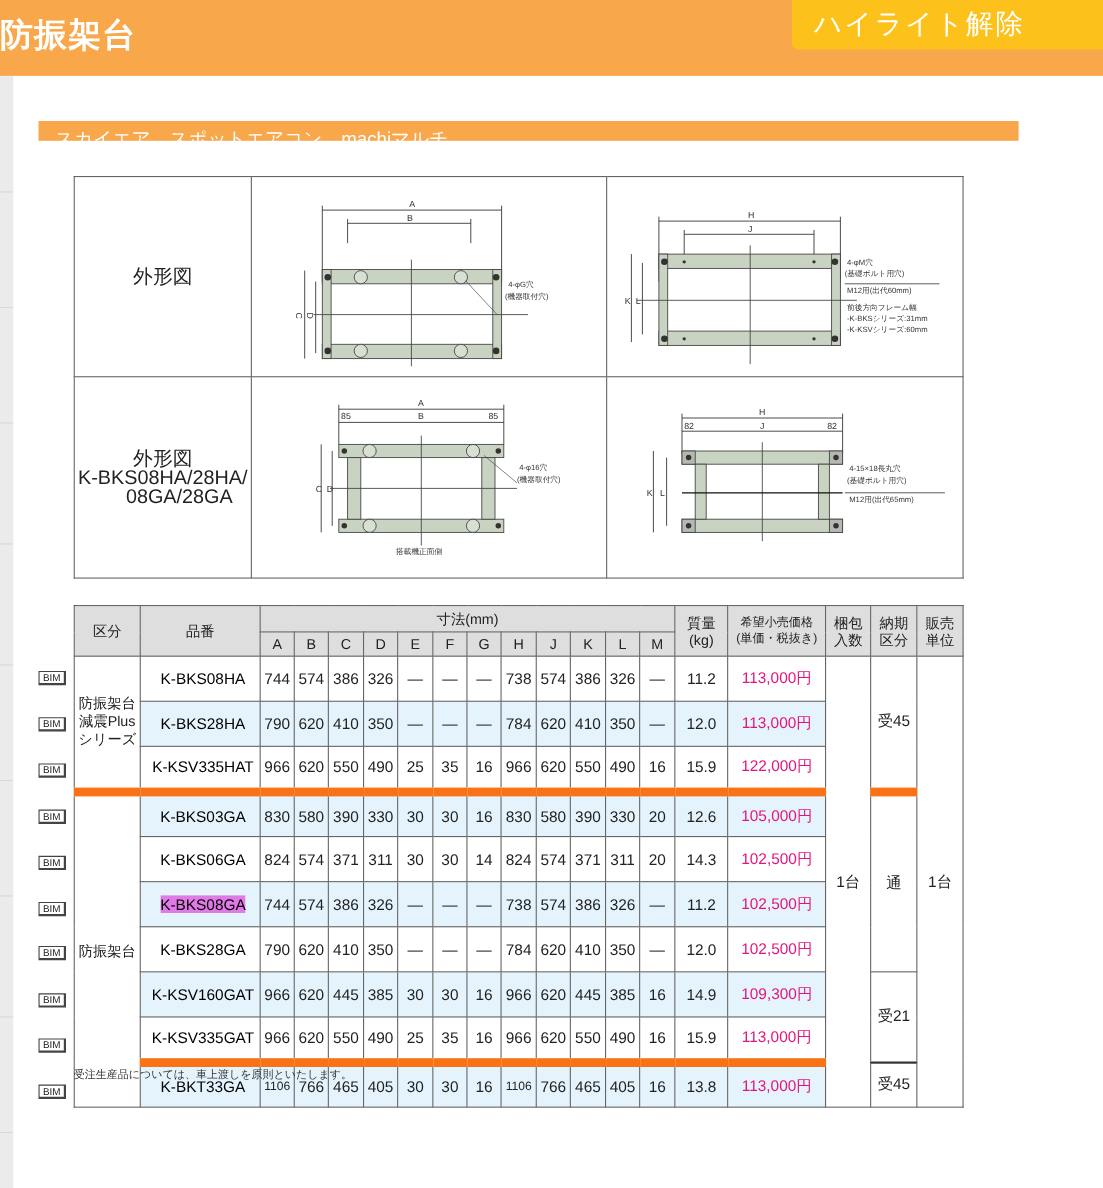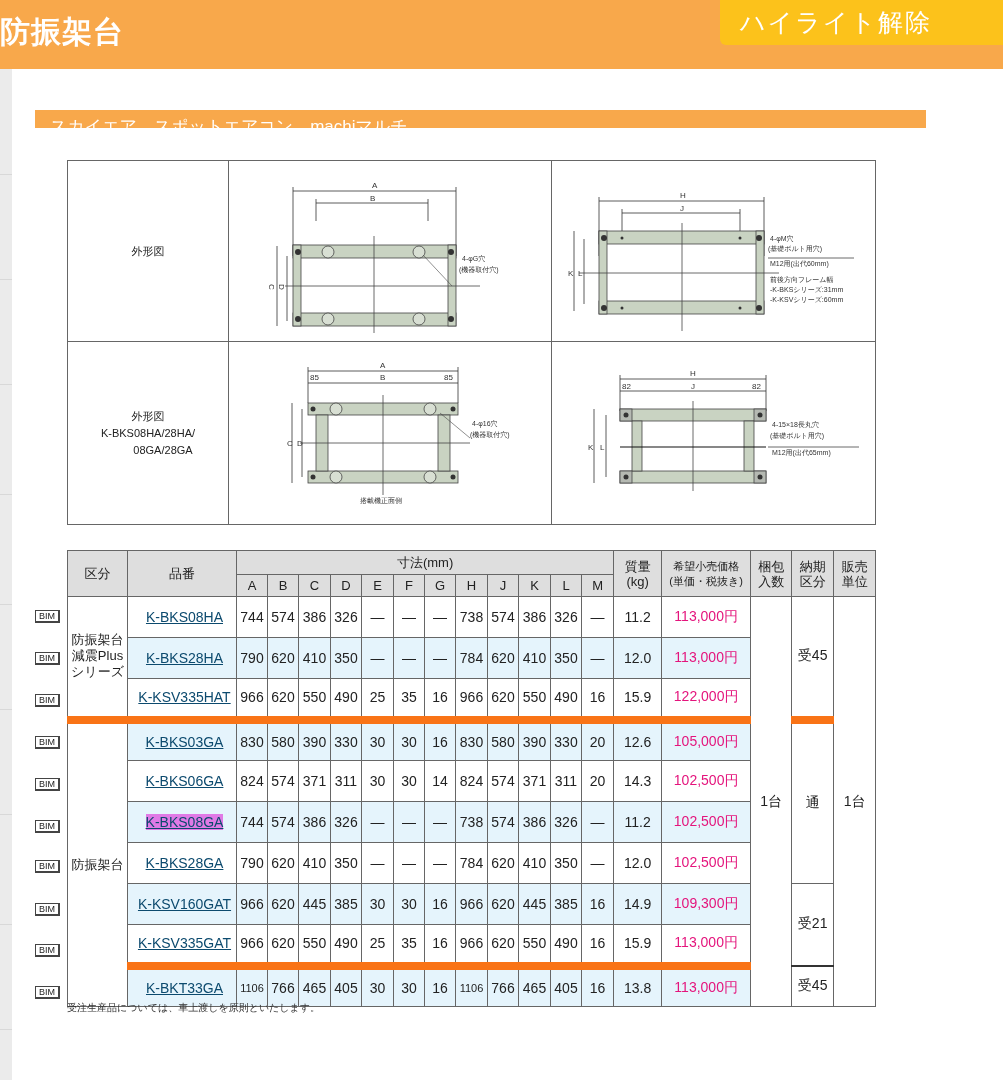--- a/index.html
+++ b/index.html
@@ -11,39 +11,39 @@
   .highlight-btn { position: absolute; left: 720px; top: 0; width: 342px; height: 45px; background: #fcc21b; border-bottom-left-radius: 6px; color: #ffffff; font-size: 25px; line-height: 45px; padding-left: 20px; letter-spacing: 2px; cursor: pointer; }
 
   .left-strip { position: absolute; left: 0; top: 69px; width: 12px; height: 1011px; background: #ebebeb; }
   .left-strip .seg { position: absolute; left: 0; width: 12px; height: 1px; background: #d8d8d8; }
 
   .section-bar { position: absolute; left: 35px; top: 110px; width: 891px; height: 18px; background: #f8a84b; color: #ffffff; font-size: 17px; line-height: 34px; padding-left: 15px; }
 
   .grid { position: absolute; left: 67px; top: 160px; width: 808px; border-collapse: collapse; table-layout: fixed; }
   .grid td, .grid th { border: 1px solid #666; font-weight: normal; text-align: center; vertical-align: middle; }
   .grid th { background: #dedede; font-size: 13px; height: 25px; }
-  .grid .label-cell { font-size: 11px; line-height: 17px; margin-top: 34px; }
+  .grid .label-cell { font-size: 18px; line-height: 17px; margin-top: 34px; }
 
   .dtable { position: absolute; left: 67px; top: 550px; width: 808px; border-collapse: collapse; table-layout: fixed; }
   .dtable td, .dtable th { border: 1px solid #666; text-align: center; vertical-align: middle; font-weight: normal; font-size: 14px; padding: 0; }
   .dtable thead th { background: #dedede; font-size: 13px; line-height: 15px; }
   .dtable thead tr.h1 th { height: 24px; }
   .dtable thead tr.h2 th { height: 22px; }
   .dtable tbody td { height: 41px; }
   .dtable tbody tr.alt td.z { background: #e5f4fc; }
   .dtable tbody tr.thick td { border-top: 8px solid #f97316; }
-  .pn { color: #0c4a6e; font-weight: bold; font-size: 14px; text-align: left; padding-left: 5px !important; text-decoration: underline; }
+  .pn { color: #000000; font-weight: bold; font-size: 14px; text-align: left; padding-left: 5px !important; }
   .pn span.hl { background: #e07ae6; }
   .price { color: #e4147c; font-weight: bold; font-size: 15px; }
   .small { font-size: 11px !important; }
   .cat { font-size: 13px !important; line-height: 16px; }
 
   .bim { position: absolute; left: 35px; width: 25px; height: 13px; border: 1px solid #444; border-right-width: 2px; border-bottom-width: 2px; font-size: 9px; line-height: 11px; text-align: center; color: #222; background: #fff; cursor: pointer; }
 
-  .note { position: absolute; left: 67px; top: 1001px; font-size: 10px; color: #333; }
+  .note { position: absolute; left: 67px; top: 970px; font-size: 10px; color: #333; }
 
   svg text { font-family: "Liberation Sans", sans-serif; }
 </style>
 </head>
 <body>
 
 <div class="topbar">
   <div class="page-title">防振架台</div>
   <div class="highlight-btn">ハイライト解除</div>
 </div>

